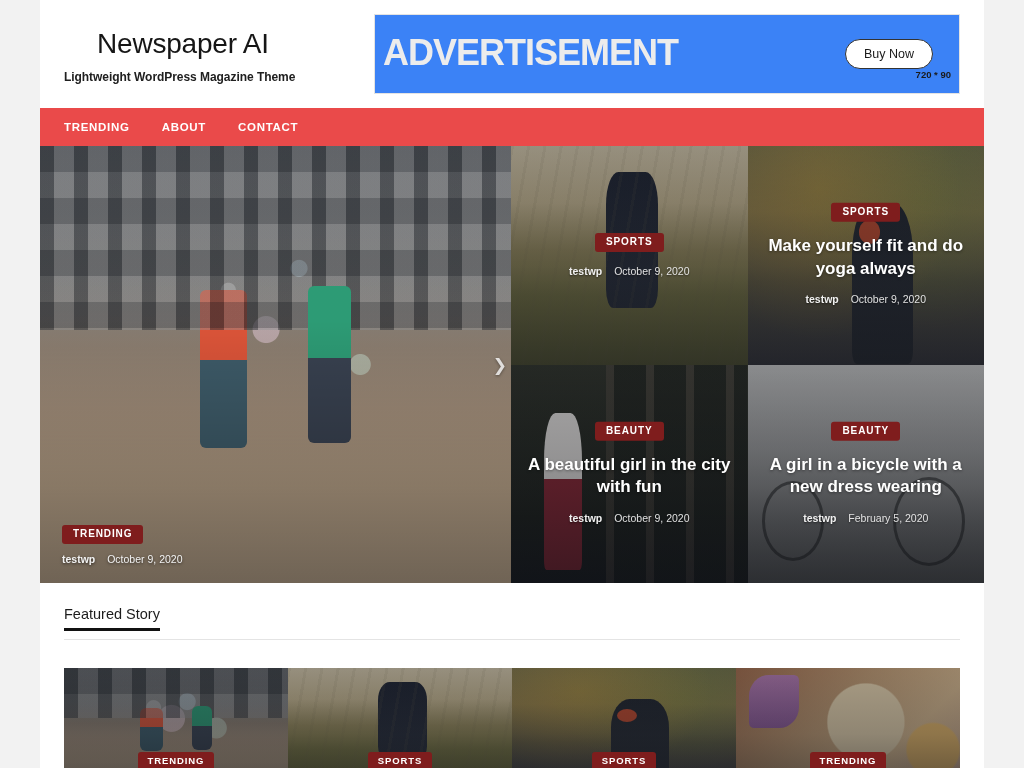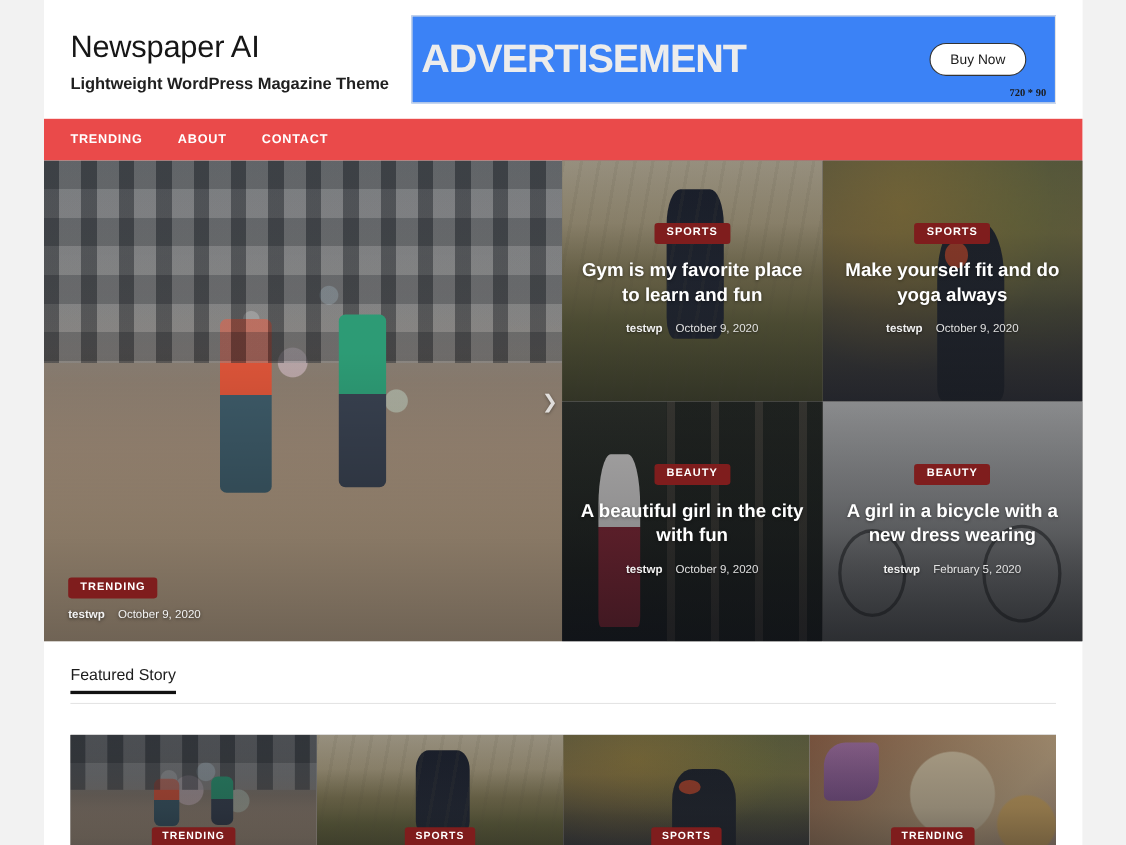--- a/index.html
+++ b/index.html
@@ -27,23 +27,24 @@
     padding: 0 24px 0 24px;
     background: #ffffff;
   }
   .brand { width: 310px; flex: 0 0 310px; padding-top: 4px; }
   .brand-title {
     font-size: 28px;
     font-weight: 400;
     color: #161616;
     letter-spacing: -0.2px;
     line-height: 1.15;
+    margin-left: 33px;
   }
   .brand-tagline {
-    font-size: 15px;
+    font-size: 12px;
     font-weight: 700;
     color: #202020;
     margin-top: 9px;
     letter-spacing: -0.05px;
   }
 
   .ad-banner {
     position: relative;
     flex: 1;
     height: 80px;
@@ -83,26 +84,25 @@
     border: 1px solid #333;
     border-radius: 20px;
     background: #fff;
     font-size: 12.5px;
     color: #1a1a1a;
     cursor: pointer;
     font-family: "Liberation Sans", sans-serif;
   }
   .ad-size {
     position: absolute;
-    right: 8px; bottom: 3px;
+    right: 8px; bottom: 13px;
     z-index: 2;
     font-size: 9.5px;
     font-weight: 700;
     color: #1a1a1a;
-    font-family: Liberation Serif, serif;
   }
 
   
   .main-nav {
     background: #ea4a4a;
     height: 38px;
     display: flex;
     align-items: center;
     padding-left: 24px;
   }
@@ -423,21 +423,20 @@
       <div class="slider-arrow">❯</div>
     </article>
 
     <div class="hero-right">
 
       <article class="tile">
         <div class="ph ph-gym"></div>
         <div class="scrim"></div>
         <div class="tile-body">
           <span class="badge">SPORTS</span>
-          <h3 class="tile-title">Gym is my favorite place to learn and fun</h3>
           <div class="tile-meta">
             <span class="author">testwp</span>
             <span class="date">October 9, 2020</span>
           </div>
         </div>
       </article>
 
       <article class="tile">
         <div class="ph ph-yoga"></div>
         <div class="scrim"></div>

